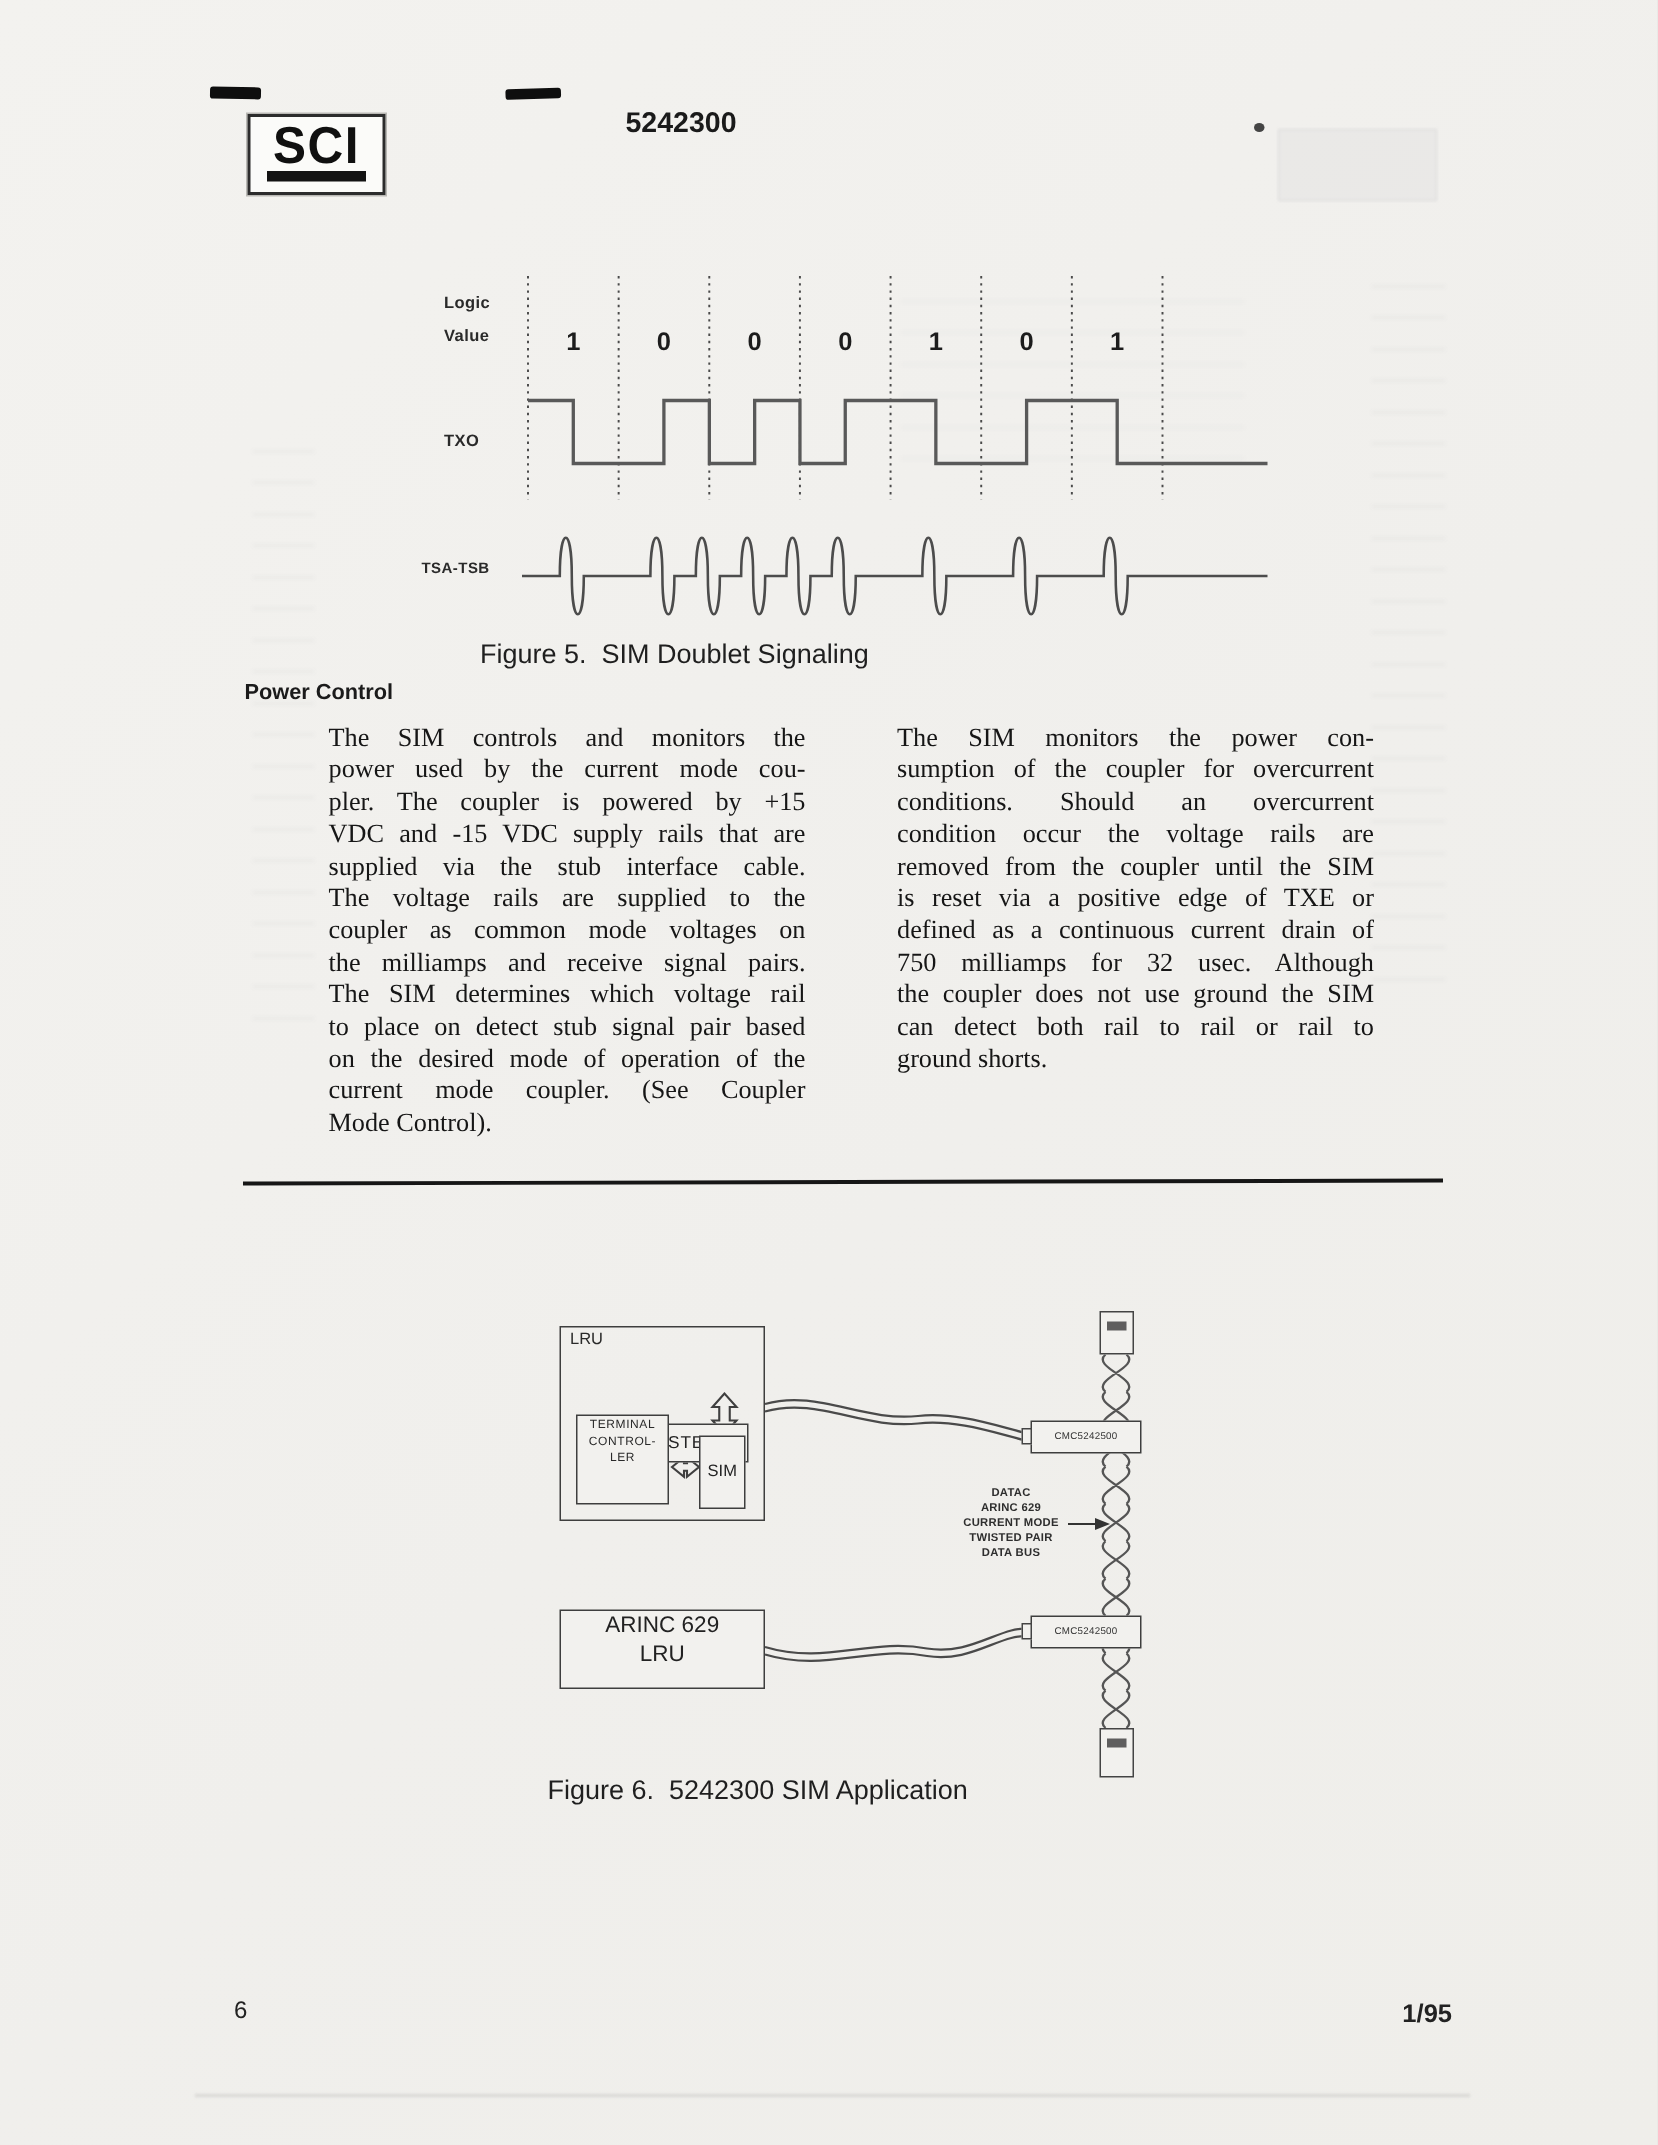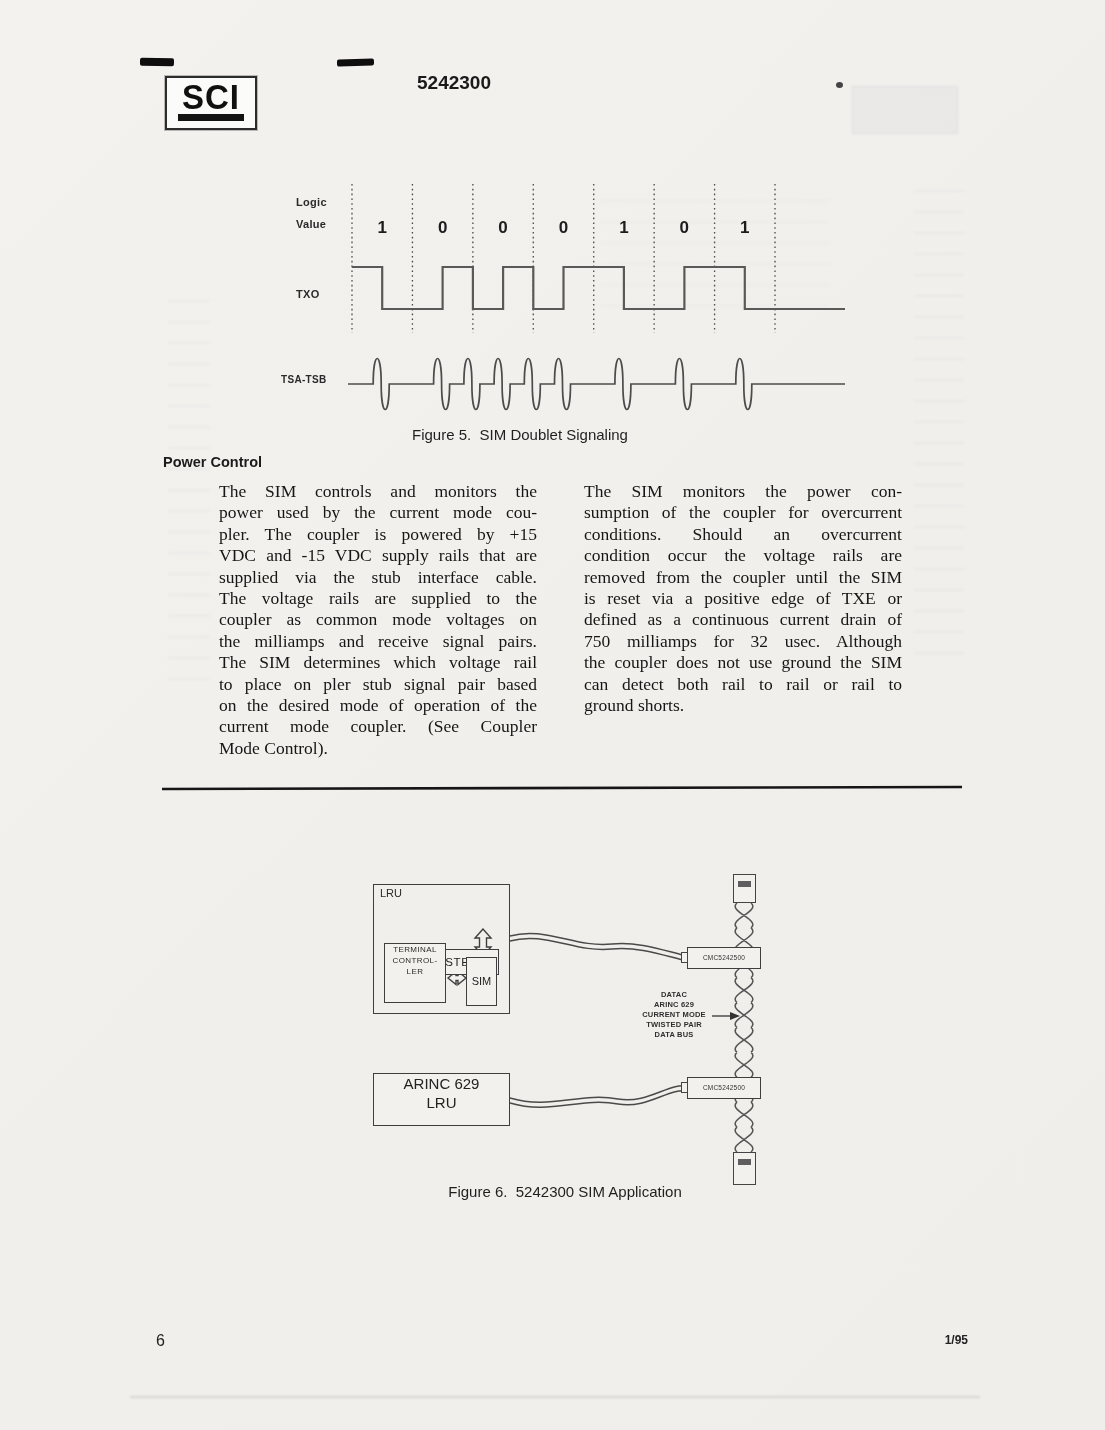--- a/index.html
+++ b/index.html
@@ -24,28 +24,28 @@
   svg .bit{font-family:"Liberation Sans",sans-serif;font-weight:bold;font-size:17px;fill:#1c1c1c;text-anchor:middle;}
   svg .txo{fill:none;stroke:#595959;stroke-width:2.2;}
   svg .tsa{fill:none;stroke:#4c4c4c;stroke-width:1.7;}
   svg .cable{fill:none;stroke:#4a4a4a;stroke-width:1.5;}
   svg .busline{fill:none;stroke:#555;stroke-width:1.5;}
   svg .harrow{fill:#f1f0ed;stroke:#3f3f3f;stroke-width:1.4;}
   svg .divider{stroke:#161616;stroke-width:2.6;}
   svg .datac-arrow{stroke:#333;stroke-width:1.3;}
   svg .datac-head{fill:#333;}
 
-  .caption{font-size:15px;color:#1f1f1f;text-align:center;white-space:pre;}
+  .caption{font-size:18px;color:#1f1f1f;text-align:left;white-space:pre;}
 
   .heading{left:163px;top:454px;font-weight:bold;font-size:14.5px;color:#1b1b1b;}
   .textcol{width:318px;font-family:"Liberation Serif",serif;font-size:17.5px;line-height:21.4px;color:#161616;}
   .textcol .tline{text-align:justify;text-align-last:justify;}
   .textcol .tline:last-child{text-align-last:left;}
   .colL{left:219px;top:481px;}
-  .colR{left:584px;top:481px;}
+  .colR{left:598px;top:481px;}
 
   
   .fbox{border:1.6px solid #3e3e3e;background:rgba(243,242,239,.65);box-sizing:border-box;}
   .lru-box{left:373px;top:884px;width:137px;height:130px;background:transparent;}
   .lru-lab{left:380px;top:887px;font-size:11px;color:#2a2a2a;}
   .subsys{left:384px;top:901px;width:115px;height:26px;text-align:center;line-height:24px;
           font-size:11.5px;letter-spacing:.6px;color:#242424;background:#f2f1ee;margin-top:48px;}
   .termbox{left:384px;top:943px;width:62px;height:60px;background:#f2f1ee;}
   .termbox .tline{text-align:center;font-size:8px;line-height:11px;color:#2a2a2a;letter-spacing:.4px;}
   .simbox{left:466px;top:957px;width:31px;height:49px;text-align:center;line-height:47px;
@@ -59,21 +59,21 @@
   .coup1{left:687px;top:947px;}
   .coup2{left:687px;top:1077px;}
   .term{border:1.5px solid #444;background:#f2f1ee;box-sizing:border-box;}
   .term-top{left:733px;top:874px;width:23px;height:29px;}
   .term-bot{left:733px;top:1152px;width:23px;height:33px;}
   .term .mark{position:absolute;left:4px;top:6px;width:13px;height:6px;background:#3a3a3a;opacity:.8;}
   .datac{left:626px;top:990px;width:96px;}
   .datac .tline{text-align:center;font-weight:bold;font-size:7.5px;line-height:10px;color:#2e2e2e;letter-spacing:.2px;}
 
   .footer-left{left:156px;top:1332px;font-size:16px;color:#222;}
-  .footer-right{left:880px;top:1333px;width:88px;text-align:right;font-size:12px;font-weight:bold;color:#222;}
+  .footer-right{left:880px;top:1333px;width:88px;text-align:right;font-size:17px;font-weight:bold;color:#222;}
 
   
   .blob{background:#0e0e0e;border-radius:2px;z-index:3;}
   .smudge{z-index:0;filter:blur(1.5px);opacity:.5;
     background:repeating-linear-gradient(to bottom,rgba(95,100,110,.10) 0 2px,rgba(0,0,0,0) 2px 21px);}
   .stamp{left:852px;top:86px;width:104px;height:46px;border:1px solid rgba(120,125,135,.10);
          background:rgba(120,125,135,.05);z-index:0;filter:blur(1px);}
   .bottom-shadow{left:130px;top:1396px;width:850px;height:2px;background:rgba(70,70,70,.14);filter:blur(1px);z-index:0;}
 </style>
 </head>
@@ -140,21 +140,21 @@
   <div class="abs txt textcol colL">
       <div class="tline">The SIM controls and monitors the</div>
       <div class="tline">power used by the current mode cou-</div>
       <div class="tline">pler.  The coupler is powered by +15</div>
       <div class="tline">VDC and -15 VDC supply rails that are</div>
       <div class="tline">supplied via the stub interface cable.</div>
       <div class="tline">The voltage rails are supplied to the</div>
       <div class="tline">coupler as common mode voltages on</div>
       <div class="tline">the milliamps and receive signal pairs.</div>
       <div class="tline">The SIM determines which voltage rail</div>
-      <div class="tline">to place on pler stub signal pair based</div>
+      <div class="tline">to place on detect stub signal pair based</div>
       <div class="tline">on the desired mode of operation of the</div>
       <div class="tline">current mode coupler. (See Coupler</div>
       <div class="tline">Mode Control).</div>
     </div>
   <div class="abs txt textcol colR">
       <div class="tline">The SIM monitors the power con-</div>
       <div class="tline">sumption of the coupler for overcurrent</div>
       <div class="tline">conditions.  Should an overcurrent</div>
       <div class="tline">condition occur the voltage rails are</div>
       <div class="tline">removed from the coupler until the SIM</div>

